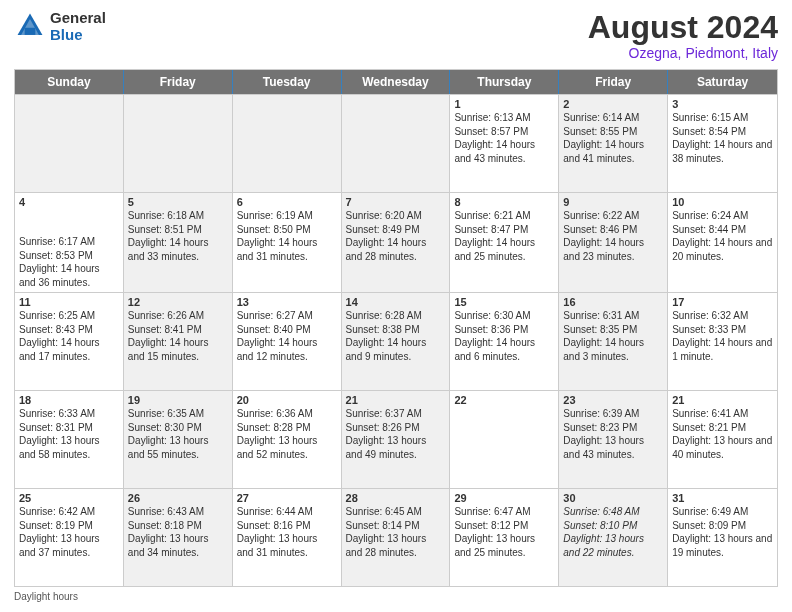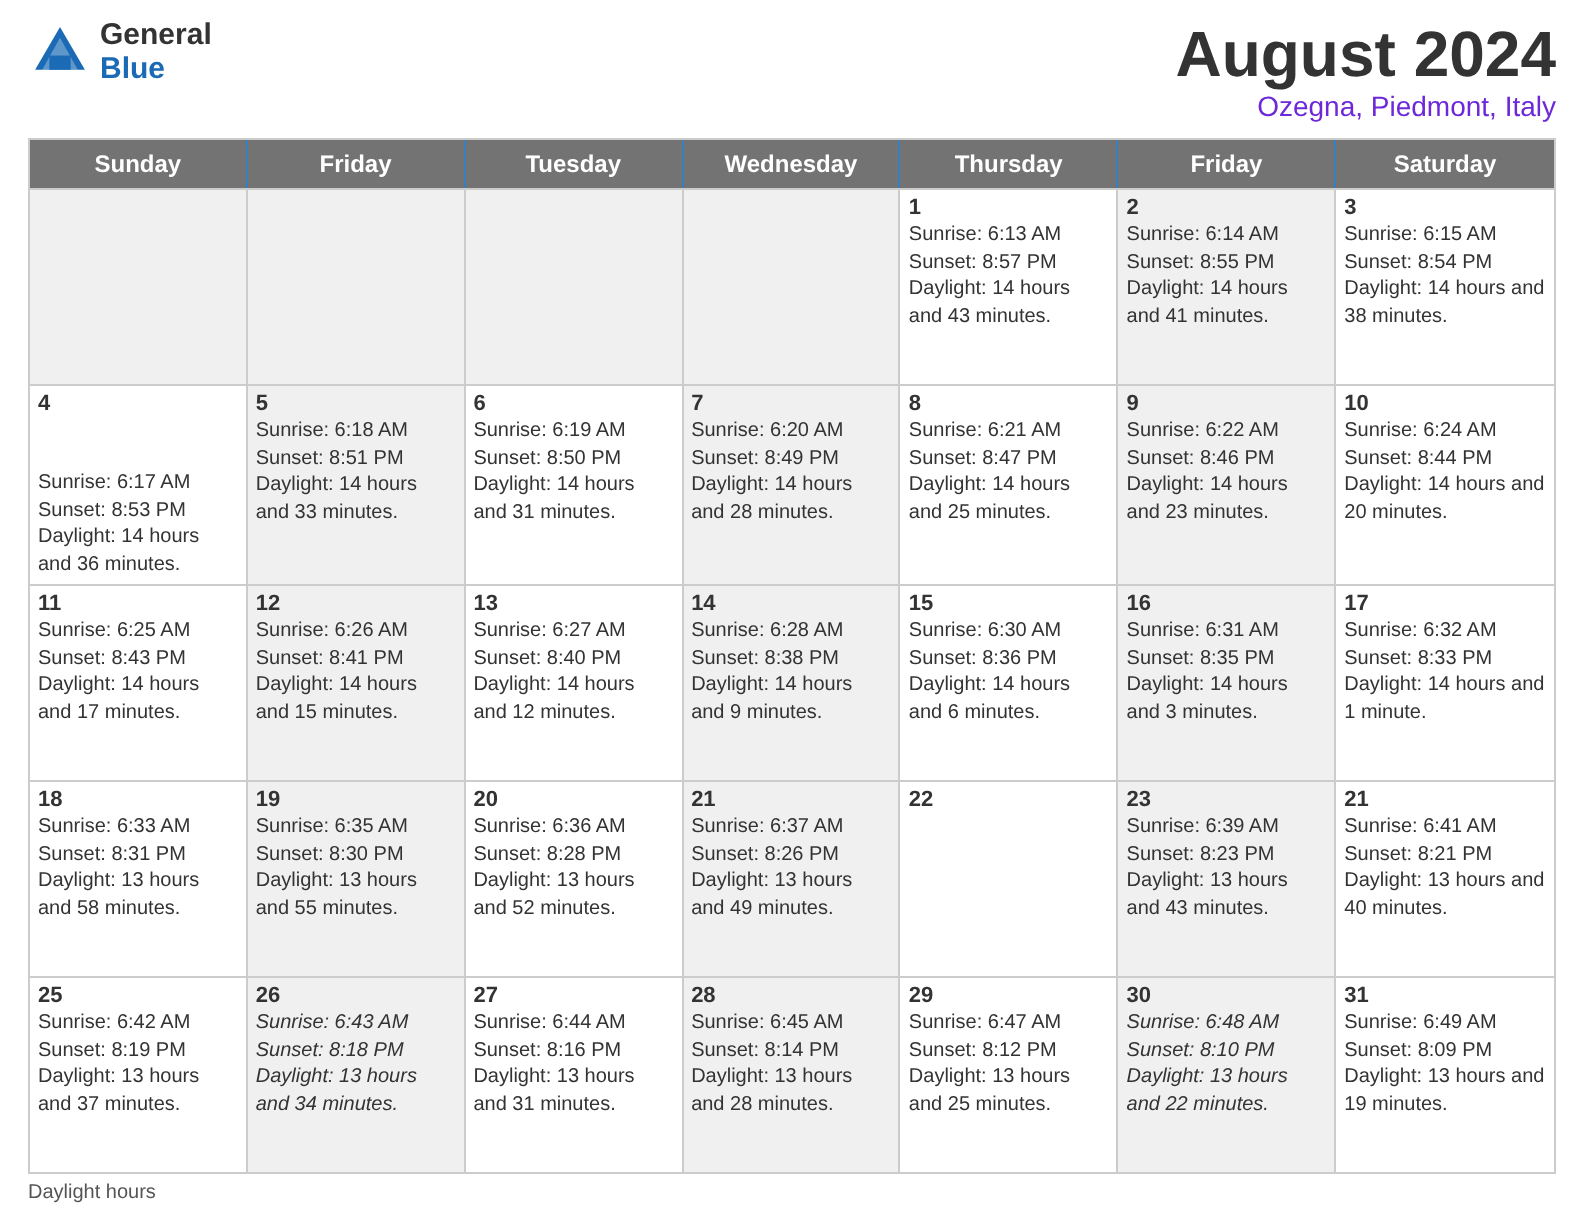--- a/index.html
+++ b/index.html
@@ -300,21 +300,21 @@
         </div>
         <div class="cal-row">
           <div class="cal-cell">
             <div class="day-num">25</div>
             <div class="cell-text" style="white-space: pre-line;">Sunrise: 6:42 AM
 Sunset: 8:19 PM
 Daylight: 13 hours and 37 minutes.</div>
           </div>
           <div class="cal-cell shaded">
             <div class="day-num">26</div>
-            <div class="cell-text" style="white-space: pre-line; font-style: italic;">Sunrise: 6:43 AM
+            <div class="cell-text" style="white-space: pre-line;">Sunrise: 6:43 AM
 Sunset: 8:18 PM
 Daylight: 13 hours and 34 minutes.</div>
           </div>
           <div class="cal-cell">
             <div class="day-num">27</div>
             <div class="cell-text" style="white-space: pre-line;">Sunrise: 6:44 AM
 Sunset: 8:16 PM
 Daylight: 13 hours and 31 minutes.</div>
           </div>
           <div class="cal-cell shaded">

